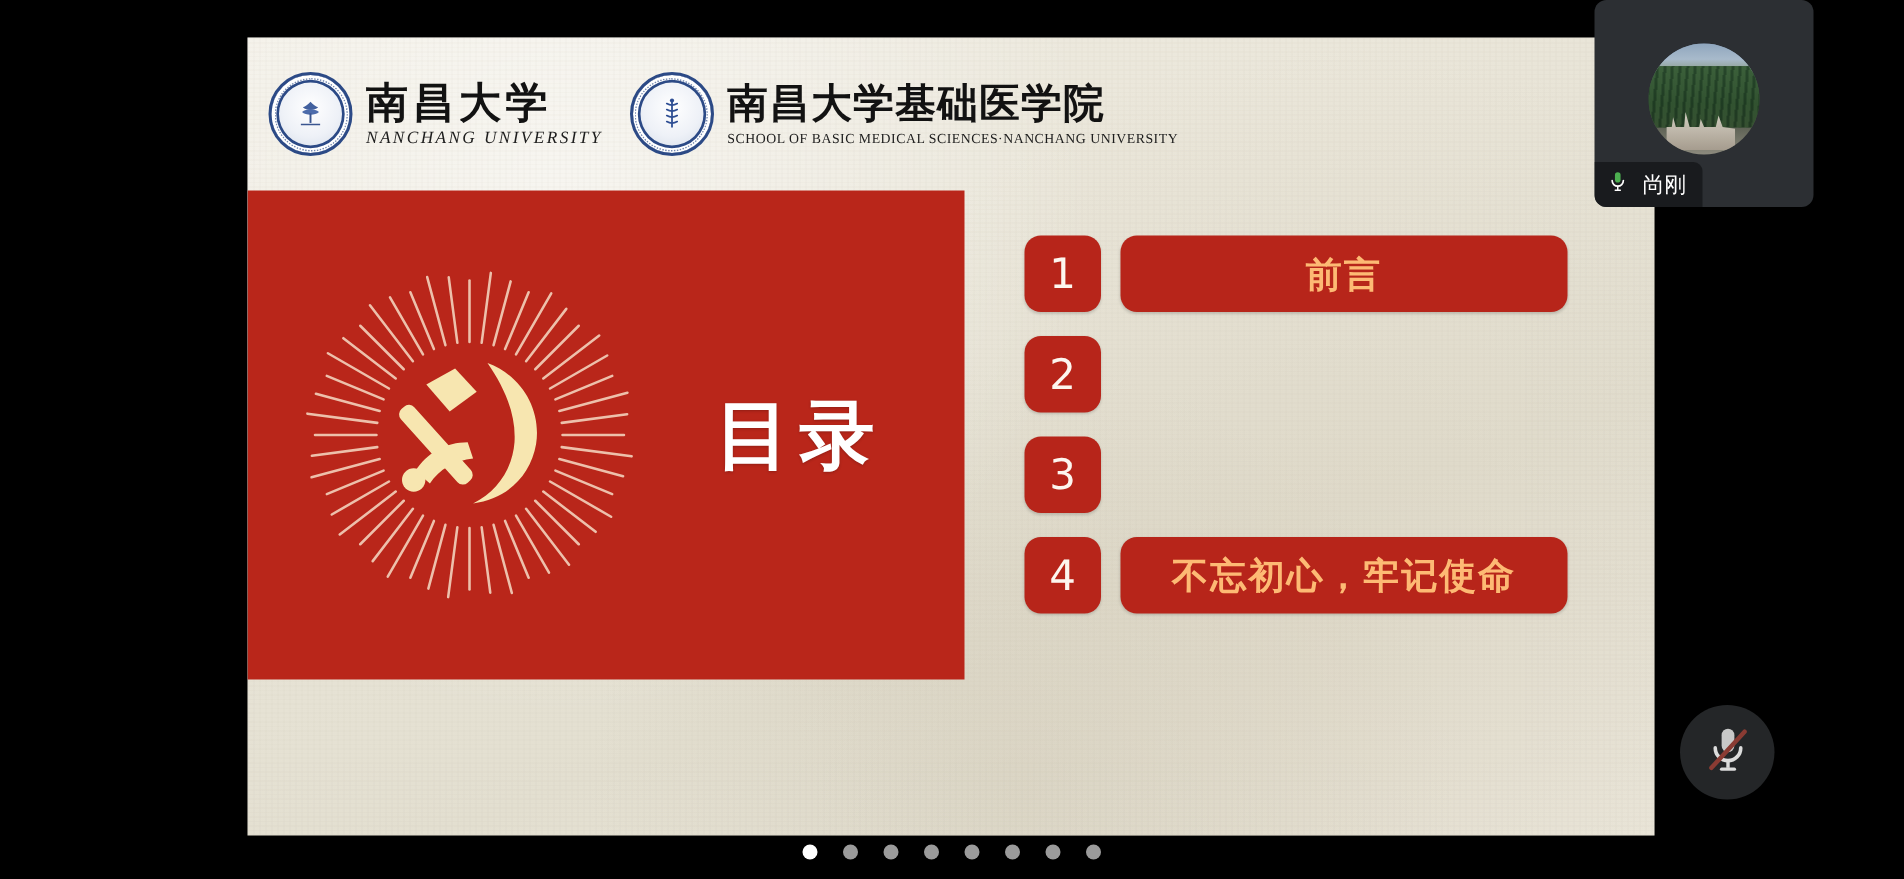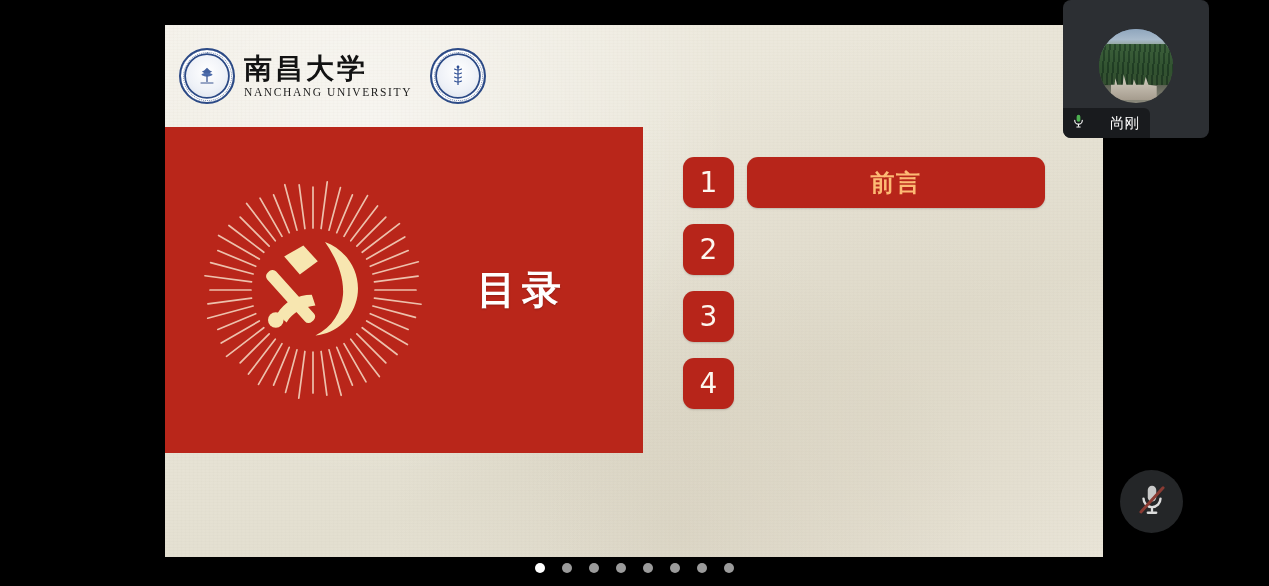--- a/index.html
+++ b/index.html
@@ -99,21 +99,21 @@
     white-space: nowrap;
   }
   .logo-cn-1 { font-size: 28px; line-height: 1.08; }
   .logo-cn-2 { font-size: 27px; line-height: 1.08; letter-spacing: 1px; }
   .logo-en {
     font-family: "Liberation Serif", "DejaVu Serif", serif;
     color: #1d1d1d;
     white-space: nowrap;
     margin-top: 2px;
   }
-  .logo-en-1 { font-size: 11.5px; letter-spacing: 1.6px; }
+  .logo-en-1 { font-size: 11.5px; letter-spacing: 1.6px; font-style: italic; }
   .logo-en-2 { font-size: 9.2px; letter-spacing: 0.35px; }
 
   
   .red-panel {
     position: absolute;
     left: 0;
     top: 102px;
     width: 478px;
     height: 326px;
     background: #b9261a;
@@ -130,21 +130,21 @@
   }
   .rays { position: absolute; inset: 0; }
   .emblem-glyph {
     position: absolute;
     left: 50%; top: 50%;
     transform: translate(-50%, -50%);
     width: 120px; height: 120px;
   }
   .toc-title {
     color: #ffffff;
-    font-size: 39px;
+    font-size: 50px;
     font-weight: 700;
     letter-spacing: 6px;
     margin-left: 44px;
     font-family: "DejaVu Sans", "Liberation Sans", sans-serif;
     text-shadow: 0 1px 2px rgba(0,0,0,0.22);
   }
 
   
   .menu-list {
     position: absolute;
@@ -225,21 +225,21 @@
     background: linear-gradient(180deg, #e8e2d8 0%, #cfc7ba 45%, #a89e90 100%);
     clip-path: polygon(0% 100%, 0% 48%, 8% 48%, 10% 26%, 14% 48%, 26% 48%, 28% 14%, 34% 48%, 48% 48%, 50% 30%, 55% 48%, 72% 48%, 76% 22%, 82% 48%, 100% 52%, 100% 100%);
     opacity: 0.92;
   }
   .tile-footer {
     position: absolute;
     left: 0; bottom: 0;
     height: 30px;
     display: flex;
     align-items: center;
-    gap: 24px;
+    gap: 9px;
     padding: 0 11px 0 8px;
     background: rgba(24,26,28,0.92);
     border-top-right-radius: 6px;
   }
   .tile-name {
     color: #ffffff;
     font-size: 14.5px;
     white-space: nowrap;
     font-family: "DejaVu Sans", "Liberation Sans", sans-serif;
   }
@@ -309,20 +309,24 @@
       <div class="logo-block">
         <div class="seal seal-med">
           <div class="seal-ring-text"></div>
           <div class="seal-inner">
             <svg width="24" height="24" viewBox="0 0 24 24" aria-hidden="true">
               <rect x="11.4" y="3" width="1.2" height="18" fill="#2f4f94"></rect>
               <path d="M8.5 5c2.3 1.4 4.7 1.4 7 0M8.5 9c2.3 1.4 4.7 1.4 7 0M8.5 13c2.3 1.4 4.7 1.4 7 0M8.5 17c2.3 1.4 4.7 1.4 7 0" stroke="#2f4f94" stroke-width="1.1" fill="none" stroke-linecap="round"></path>
               <circle cx="12" cy="3" r="1.4" fill="#2f4f94"></circle>
             </svg>
           </div>
+        </div>
+        <div class="logo-words">
+          <span class="logo-cn logo-cn-2">南昌大学基础医学院</span>
+          <span class="logo-en logo-en-2">SCHOOL OF BASIC MEDICAL SCIENCES·NANCHANG UNIVERSITY</span>
         </div>
       </div>
 
     </div>
 
     <div class="red-panel">
       <div class="emblem-wrap">
         <svg class="rays" viewBox="0 0 240 240" aria-hidden="true">
           <g id="ray-group" stroke="#f0c9b4" stroke-width="1.7" stroke-linecap="round" opacity="0.95">
               <line x1="120.00" y1="58.00" x2="120.00" y2="17.00"></line>
@@ -400,20 +404,21 @@
       <div class="menu-row">
         <div class="menu-num">2</div>
       </div>
 
       <div class="menu-row">
         <div class="menu-num">3</div>
       </div>
 
       <div class="menu-row">
         <div class="menu-num">4</div>
+        <div class="menu-label">不忘初心，牢记使命</div>
       </div>
 
     </div>
   </div>
 
   <div class="video-tile">
     <div class="tile-avatar">
       <div class="av-sky"></div>
       <div class="av-trees"></div>
       <div class="av-castle"></div>

